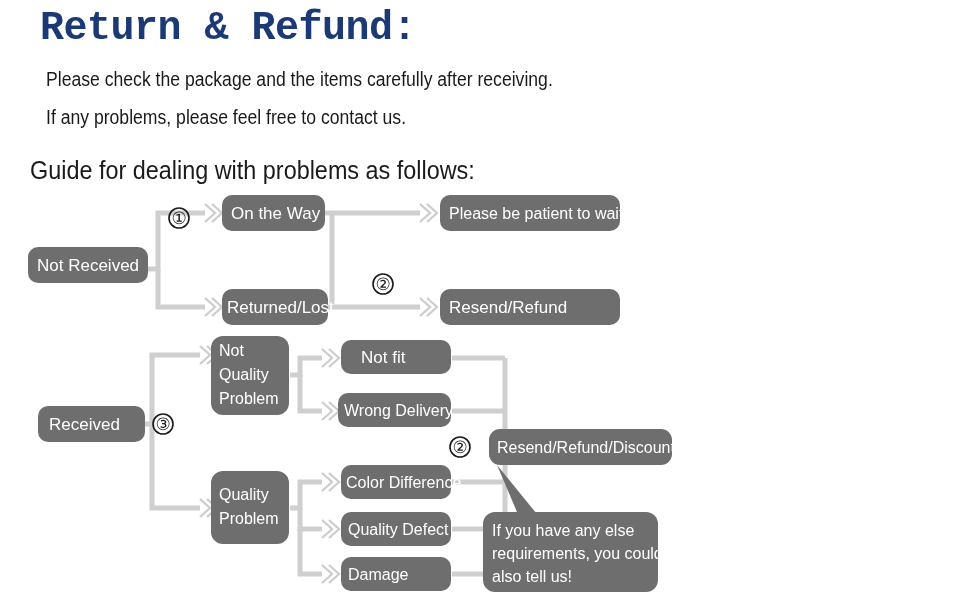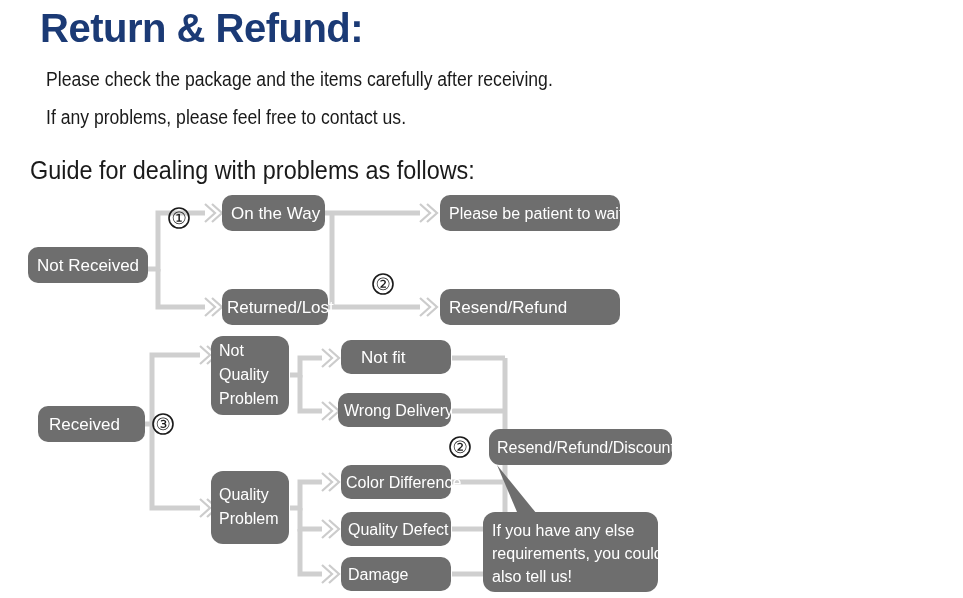--- a/index.html
+++ b/index.html
@@ -5,21 +5,21 @@
   html,body{margin:0;padding:0;}
   body{
     width:963px;height:598px;background:#ffffff;
     font-family:"Liberation Sans","DejaVu Sans",sans-serif;
     overflow:hidden;position:relative;
   }
   #page{position:relative;width:963px;height:598px;}
 
   .heading{
     position:absolute;left:40px;top:6px;
-    font-family:Liberation Sans, sans-serif;
+    font-family:Liberation Mono, monospace;
     font-weight:bold;font-size:40px;letter-spacing:-0.5px;
     color:#1b3a75;white-space:nowrap;
   }
   .body-line{
     position:absolute;
     font-family:"Liberation Sans","DejaVu Sans",sans-serif;
     font-size:20px;color:#1a1a1a;white-space:nowrap;
     transform:scaleX(0.88);transform-origin:left center;
   }
   .line1{left:46px;top:68px;}

